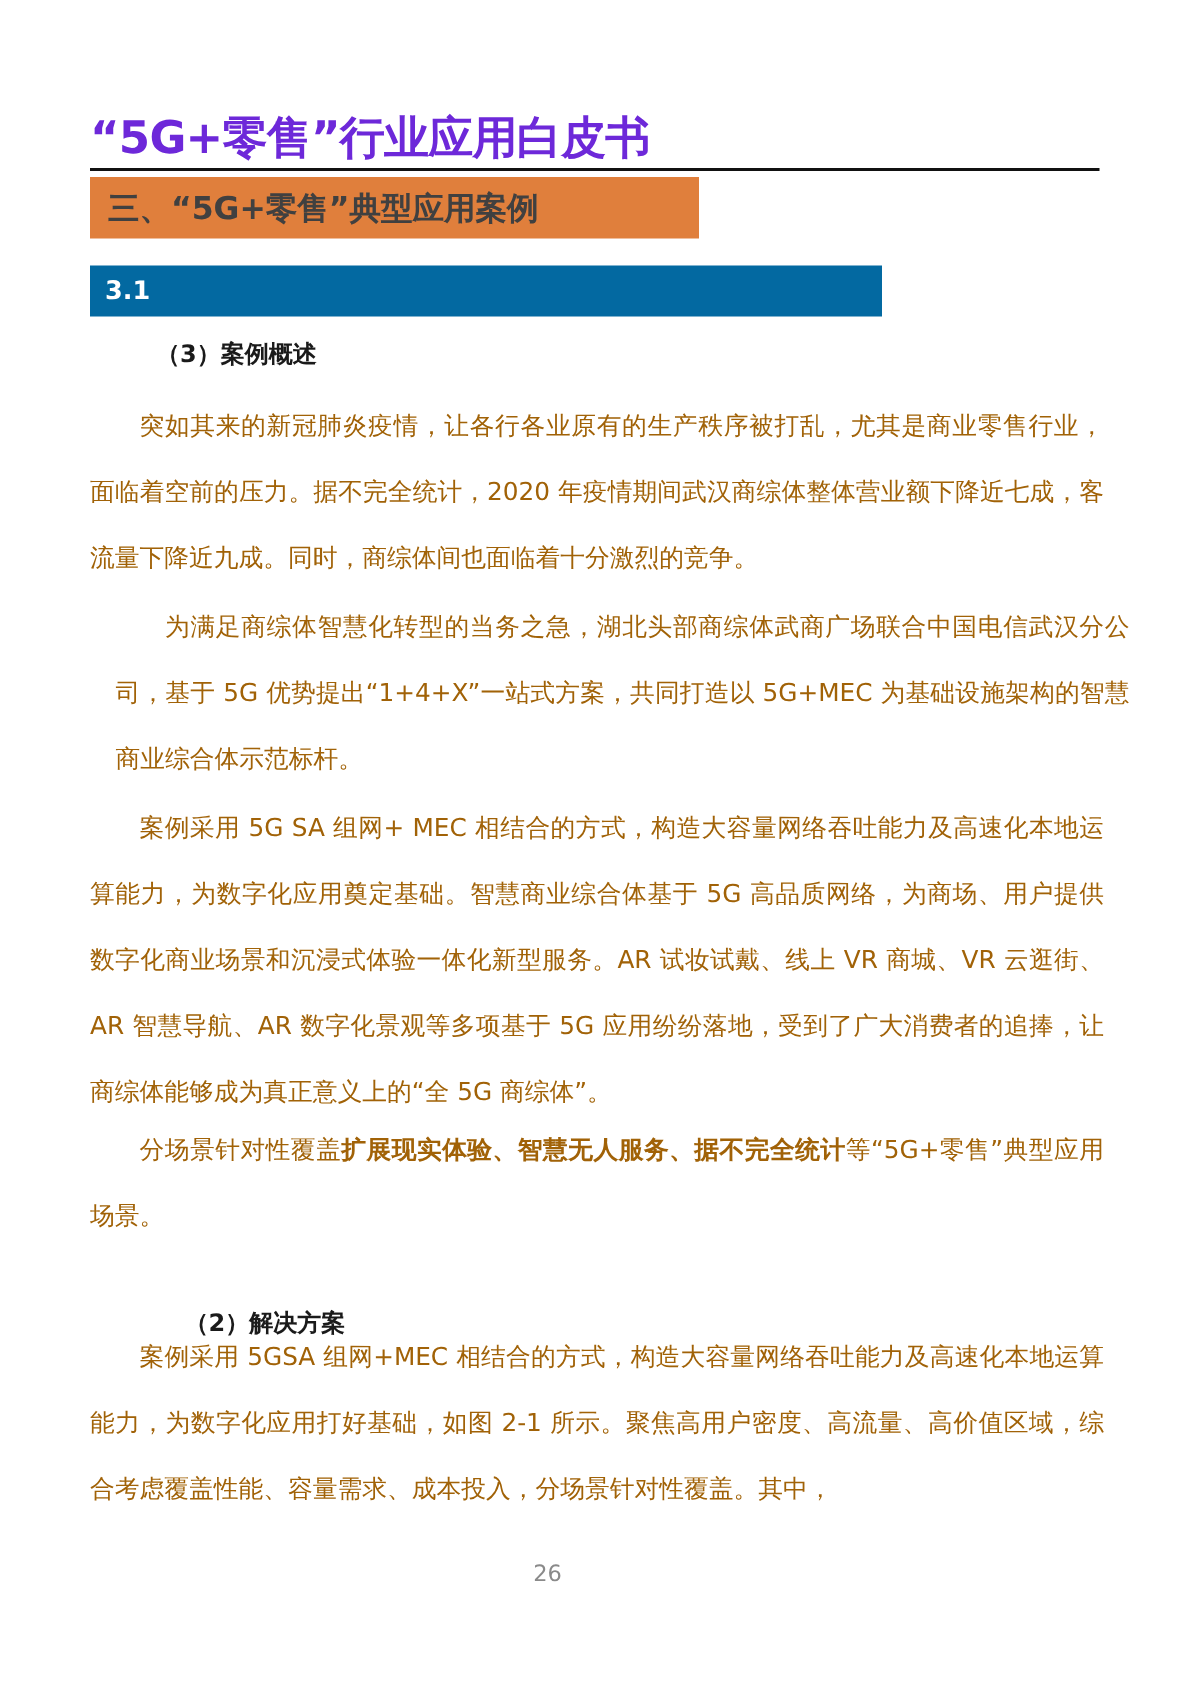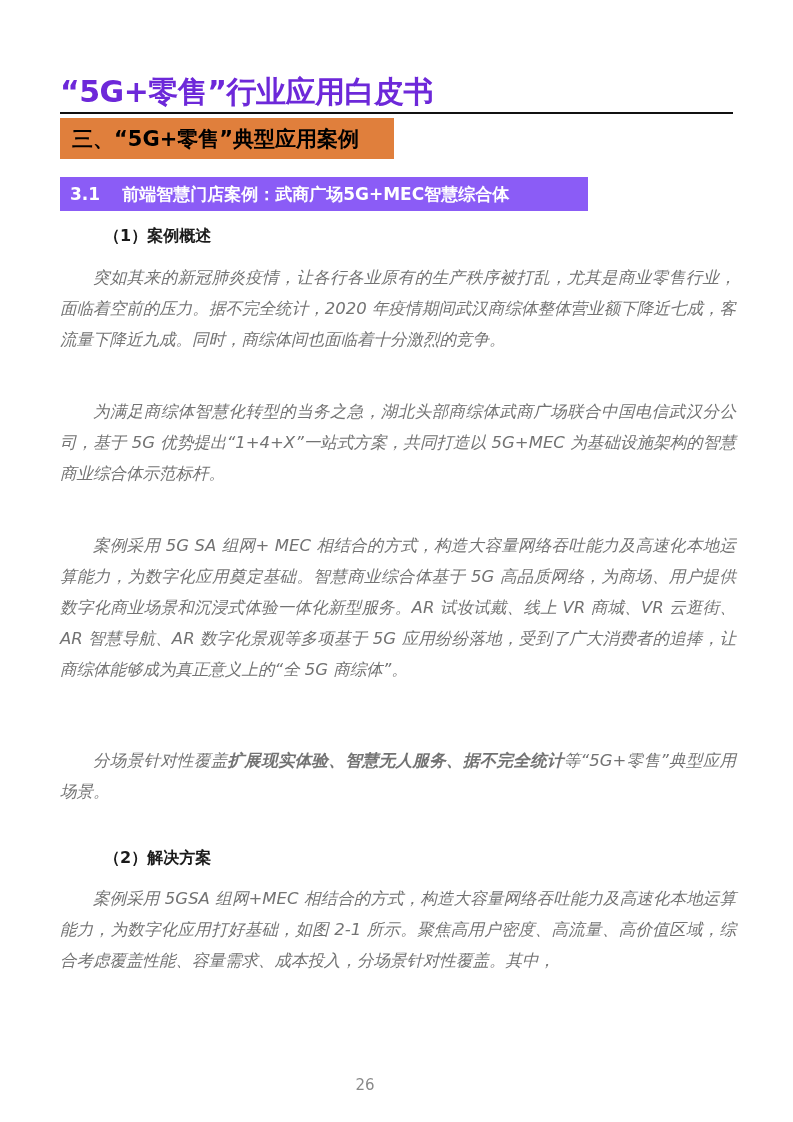--- a/index.html
+++ b/index.html
@@ -11,69 +11,68 @@
     .doc-title {
       position: absolute; left: 60px; top: 72px;
       font-size: 30px; font-weight: bold; color: #6d28d9;
       letter-spacing: -0.5px; white-space: nowrap;
     }
     .title-rule {
       position: absolute; left: 60px; top: 112px; width: 673px; height: 2px;
       background: #111111;
     }
     .chapter-banner {
-      position: absolute; left: 60px; top: 118px; width: 334px; height: 41px;
-      background: #e07f3c; color: #000000;
+      position: absolute; left: 60px; top: 118px; width: 406px; height: 41px;
+      background: #e07f3c; color: #404040;
       font-size: 21px; font-weight: bold;
       display: flex; align-items: center; padding-left: 12px; box-sizing: border-box;
       white-space: nowrap;
     }
     .section-banner {
       position: absolute; left: 60px; top: 177px; width: 528px; height: 34px;
-      background: #8b5cf6; color: #ffffff;
+      background: #0369a1; color: #ffffff;
       font-size: 17px; font-weight: bold;
       display: flex; align-items: center; padding-left: 10px; box-sizing: border-box;
       white-space: nowrap;
     }
     .section-banner .num { margin-right: 22px; }
     .subheading {
       position: absolute; left: 104px;
       font-size: 16px; font-weight: bold; color: #1a1a1a; white-space: nowrap;
     }
     .para {
       position: absolute; left: 60px; width: 676px;
-      font-size: 16.5px; line-height: 31px; color: #737373;
-      text-align: justify; text-indent: 2em; font-style: italic;
+      font-size: 16.5px; line-height: 44px; color: #a16207;
+      text-align: justify; text-indent: 2em;
     }
     .para b { font-weight: bold; }
     .page-number {
       position: absolute; left: 0; width: 730px; top: 1040px;
-      text-align: center; font-size: 15px; color: #8a8a8a; margin-top: 36px;
+      text-align: center; font-size: 15px; color: #8a8a8a;
     }
   </style>
 </head>
 <body>
 
 <div class="doc-title">“5G+零售”行业应用白皮书</div>
 <div class="title-rule"></div>
 
 <div class="chapter-banner">
   <span>三、“5G+零售”典型应用案例</span>
 </div>
 
 <div class="section-banner">
   <span class="num">3.1</span>
-  <span>前端智慧门店案例：武商广场5G+MEC智慧综合体</span>
 </div>
 
-<div class="subheading" style="top:226px;">（1）案例概述</div>
+<div class="subheading" style="top:226px;">（3）案例概述</div>
 
 <div class="para" style="top:262px;">突如其来的新冠肺炎疫情，让各行各业原有的生产秩序被打乱，尤其是商业零售行业，面临着空前的压力。据不完全统计，2020 年疫情期间武汉商综体整体营业额下降近七成，客流量下降近九成。同时，商综体间也面临着十分激烈的竞争。</div>
-<div class="para" style="top:396px;">为满足商综体智慧化转型的当务之急，湖北头部商综体武商广场联合中国电信武汉分公司，基于 5G 优势提出“1+4+X”一站式方案，共同打造以 5G+MEC 为基础设施架构的智慧商业综合体示范标杆。</div>
+<div class="para" style="top:396px;margin-left:17px;">为满足商综体智慧化转型的当务之急，湖北头部商综体武商广场联合中国电信武汉分公司，基于 5G 优势提出“1+4+X”一站式方案，共同打造以 5G+MEC 为基础设施架构的智慧商业综合体示范标杆。</div>
 <div class="para" style="top:530px;">案例采用 5G SA 组网+ MEC 相结合的方式，构造大容量网络吞吐能力及高速化本地运算能力，为数字化应用奠定基础。智慧商业综合体基于 5G 高品质网络，为商场、用户提供数字化商业场景和沉浸式体验一体化新型服务。AR 试妆试戴、线上 VR 商城、VR 云逛街、AR 智慧导航、AR 数字化景观等多项基于 5G 应用纷纷落地，受到了广大消费者的追捧，让商综体能够成为真正意义上的“全 5G 商综体”。</div>
 
 <div class="para" style="top:745px;"><span>分场景针对性覆盖</span><b>扩展现实体验、智慧无人服务、据不完全统计</b><span>等“5G+零售”典型应用场景。</span></div>
 
-<div class="subheading" style="top:848px;">（2）解决方案</div>
+<div class="subheading" style="top:872px;margin-left:19px;">（2）解决方案</div>
 
 <div class="para" style="top:883px;">案例采用 5GSA 组网+MEC 相结合的方式，构造大容量网络吞吐能力及高速化本地运算能力，为数字化应用打好基础，如图 2-1 所示。聚焦高用户密度、高流量、高价值区域，综合考虑覆盖性能、容量需求、成本投入，分场景针对性覆盖。其中，</div>
 
 <div class="page-number">26</div>
 
 </body></html>

